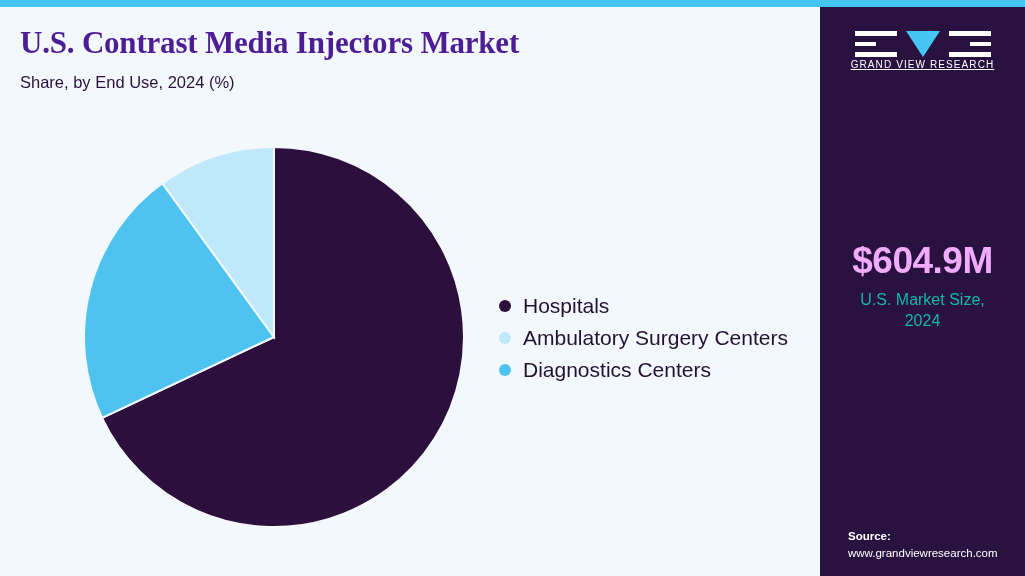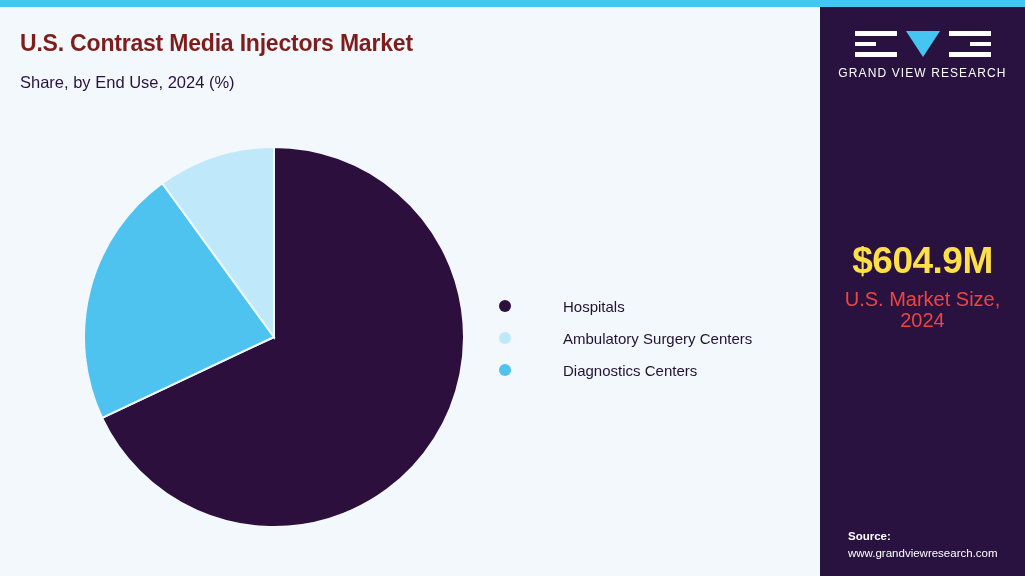--- a/index.html
+++ b/index.html
@@ -35,25 +35,26 @@
     height: 569px;
     background: #f2f8fc;
   }
   .title-block {
     position: absolute;
     left: 20px;
     top: 22px;
     width: 760px;
   }
   .title {
-    font-size: 23px;
+    font-size: 31px;
     font-weight: bold;
-    color: #7f1d1d;
+    color: #4c1d95;
     letter-spacing: -0.2px;
     line-height: 28px;
+    font-family: Liberation Serif, serif;
   }
   .subtitle {
     margin-top: 14px;
     font-size: 16.5px;
     color: #2a1240;
     font-weight: normal;
     line-height: 22px;
   }
   
   .pie-wrap {
@@ -78,23 +79,22 @@
     height: 32px;
   }
   .legend-dot {
     width: 12px;
     height: 12px;
     border-radius: 50%;
     flex: 0 0 auto;
     margin-right: 12px;
   }
   .legend-label {
-    font-size: 15px;
+    font-size: 21px;
     color: #231233;
-    margin-left: 40px;
   }
 
   
   .right-panel {
     position: absolute;
     right: 0;
     top: 7px;
     width: 205px;
     height: 569px;
     background: #2a1240;
@@ -127,45 +127,45 @@
   .logo-box .b-bot { bottom: 0; width: 42px; height: 5px; }
   .logo-box .b-mid { top: 11px; width: 21px; height: 4px; }
   .logo-box.right .b-mid { left: auto; right: 0; }
   .logo-tri {
     width: 0; height: 0;
     border-left: 17px solid transparent;
     border-right: 17px solid transparent;
     border-top: 26px solid #45c6f2;
   }
   .logo-text {
-    margin-top: 7px;
-    font-size: 12px;
+    font-size: 10px;
     color: #ffffff;
     letter-spacing: 1.1px;
     font-weight: normal;
+    text-decoration: underline;
   }
   .stat-block {
     position: absolute;
     left: 0;
     top: 232px;
     width: 205px;
     text-align: center;
   }
   .stat-value {
     font-size: 37px;
     font-weight: bold;
-    color: #fde047;
+    color: #f0abfc;
     line-height: 44px;
     letter-spacing: -0.5px;
     text-align: center;
   }
   .stat-caption {
     margin-top: 6px;
-    font-size: 20px;
-    color: #ef4444;
+    font-size: 16px;
+    color: #14b8a6;
     line-height: 21px;
   }
   .source-block {
     position: absolute;
     left: 28px;
     bottom: 14px;
     width: 180px;
     text-align: left;
   }
   .source-label {

